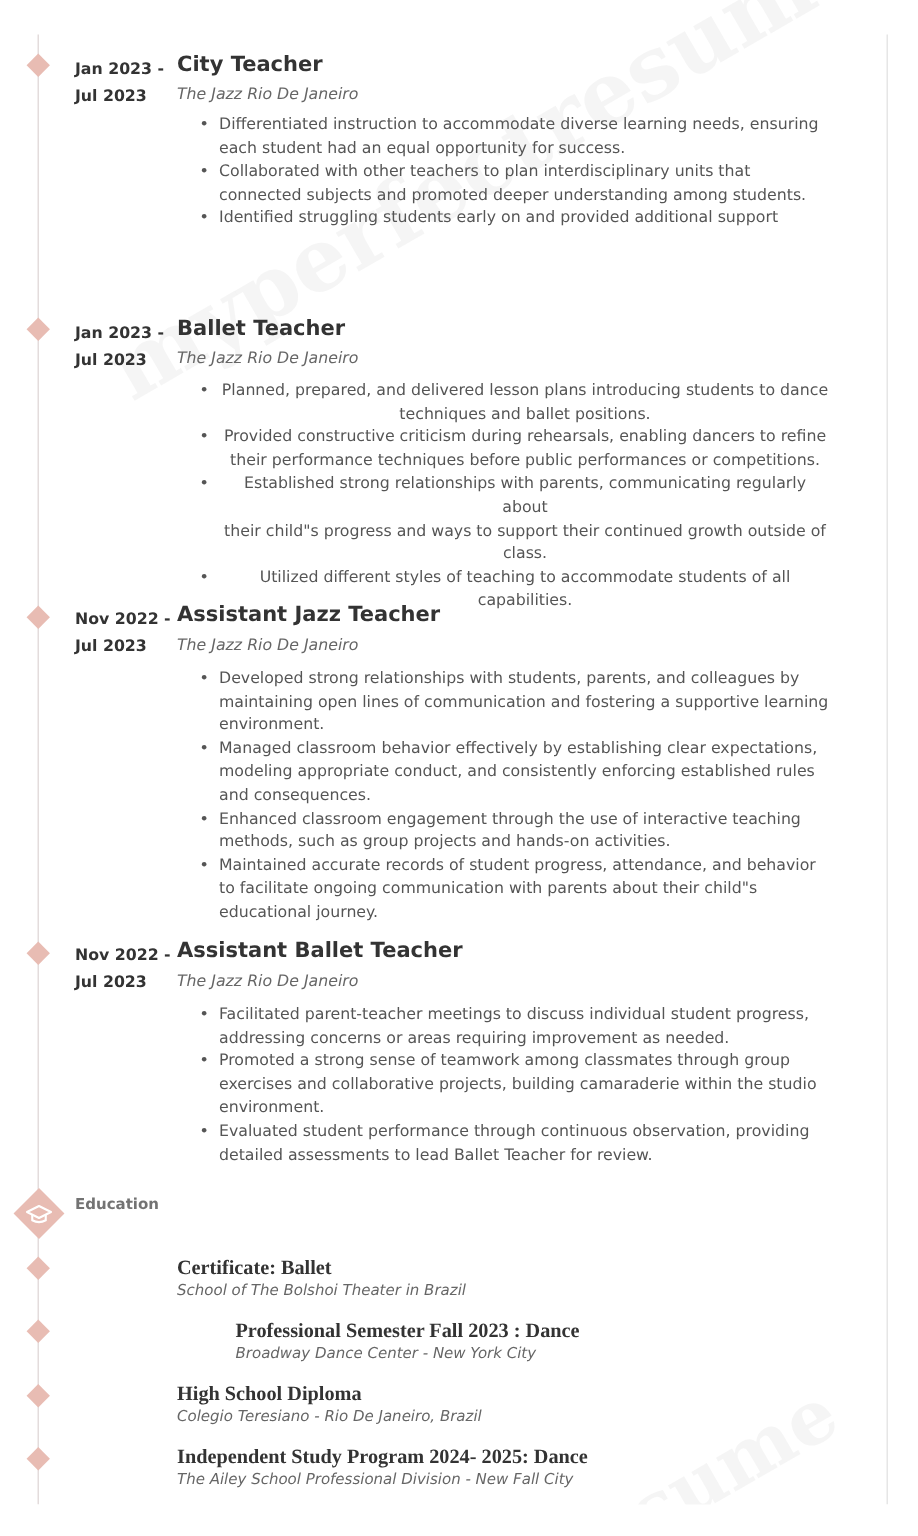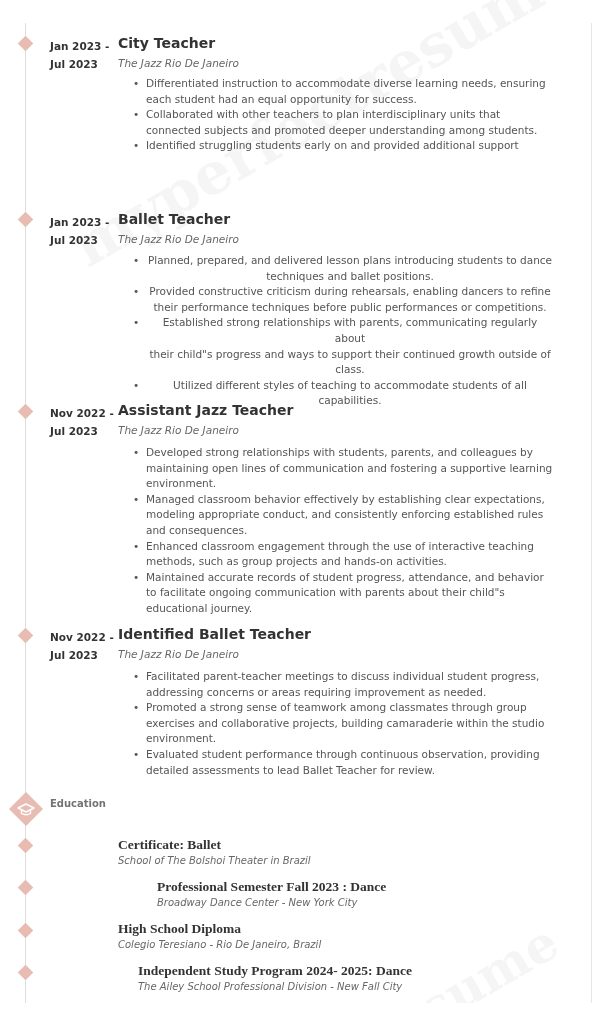--- a/index.html
+++ b/index.html
@@ -81,21 +81,21 @@
       <li><span>Maintained accurate records of student progress, attendance, and behavior</span><br><span>to facilitate ongoing communication with parents about their child"s</span><br><span>educational journey.</span></li>
     </ul>
   </div>
 
   <div class="diamond" style="top:630px;"></div>
   <div class="job" style="top:628px;">
     <div class="dates">
       <div>Nov 2022 -</div>
       <div>Jul 2023</div>
     </div>
-    <div class="job-title">Identified Ballet Teacher</div>
+    <div class="job-title">Assistant Ballet Teacher</div>
     <div class="company">The Jazz Rio De Janeiro</div>
     <ul class="bullets" style="top:41px;">
       <li><span>Facilitated parent-teacher meetings to discuss individual student progress,</span><br><span>addressing concerns or areas requiring improvement as needed.</span></li>
       <li><span>Promoted a strong sense of teamwork among classmates through group</span><br><span>exercises and collaborative projects, building camaraderie within the studio</span><br><span>environment.</span></li>
       <li><span>Evaluated student performance through continuous observation, providing</span><br><span>detailed assessments to lead Ballet Teacher for review.</span></li>
     </ul>
   </div>
 
   <div class="section-head">
     <div class="section-diamond"></div>
@@ -118,17 +118,17 @@
     <div class="edu-school">Broadway Dance Center - New York City</div>
   </div>
 
   <div class="diamond" style="top:925px;"></div>
   <div class="edu" style="top:920px;">
     <div class="edu-title">High School Diploma</div>
     <div class="edu-school">Colegio Teresiano - Rio De Janeiro, Brazil</div>
   </div>
 
   <div class="diamond" style="top:967px;"></div>
-  <div class="edu" style="top:962px;margin-left:20px;">
+  <div class="edu" style="top:962px;">
     <div class="edu-title">Independent Study Program 2024- 2025: Dance</div>
     <div class="edu-school">The Ailey School Professional Division - New Fall City</div>
   </div>
 </div>
 
 </body></html>

